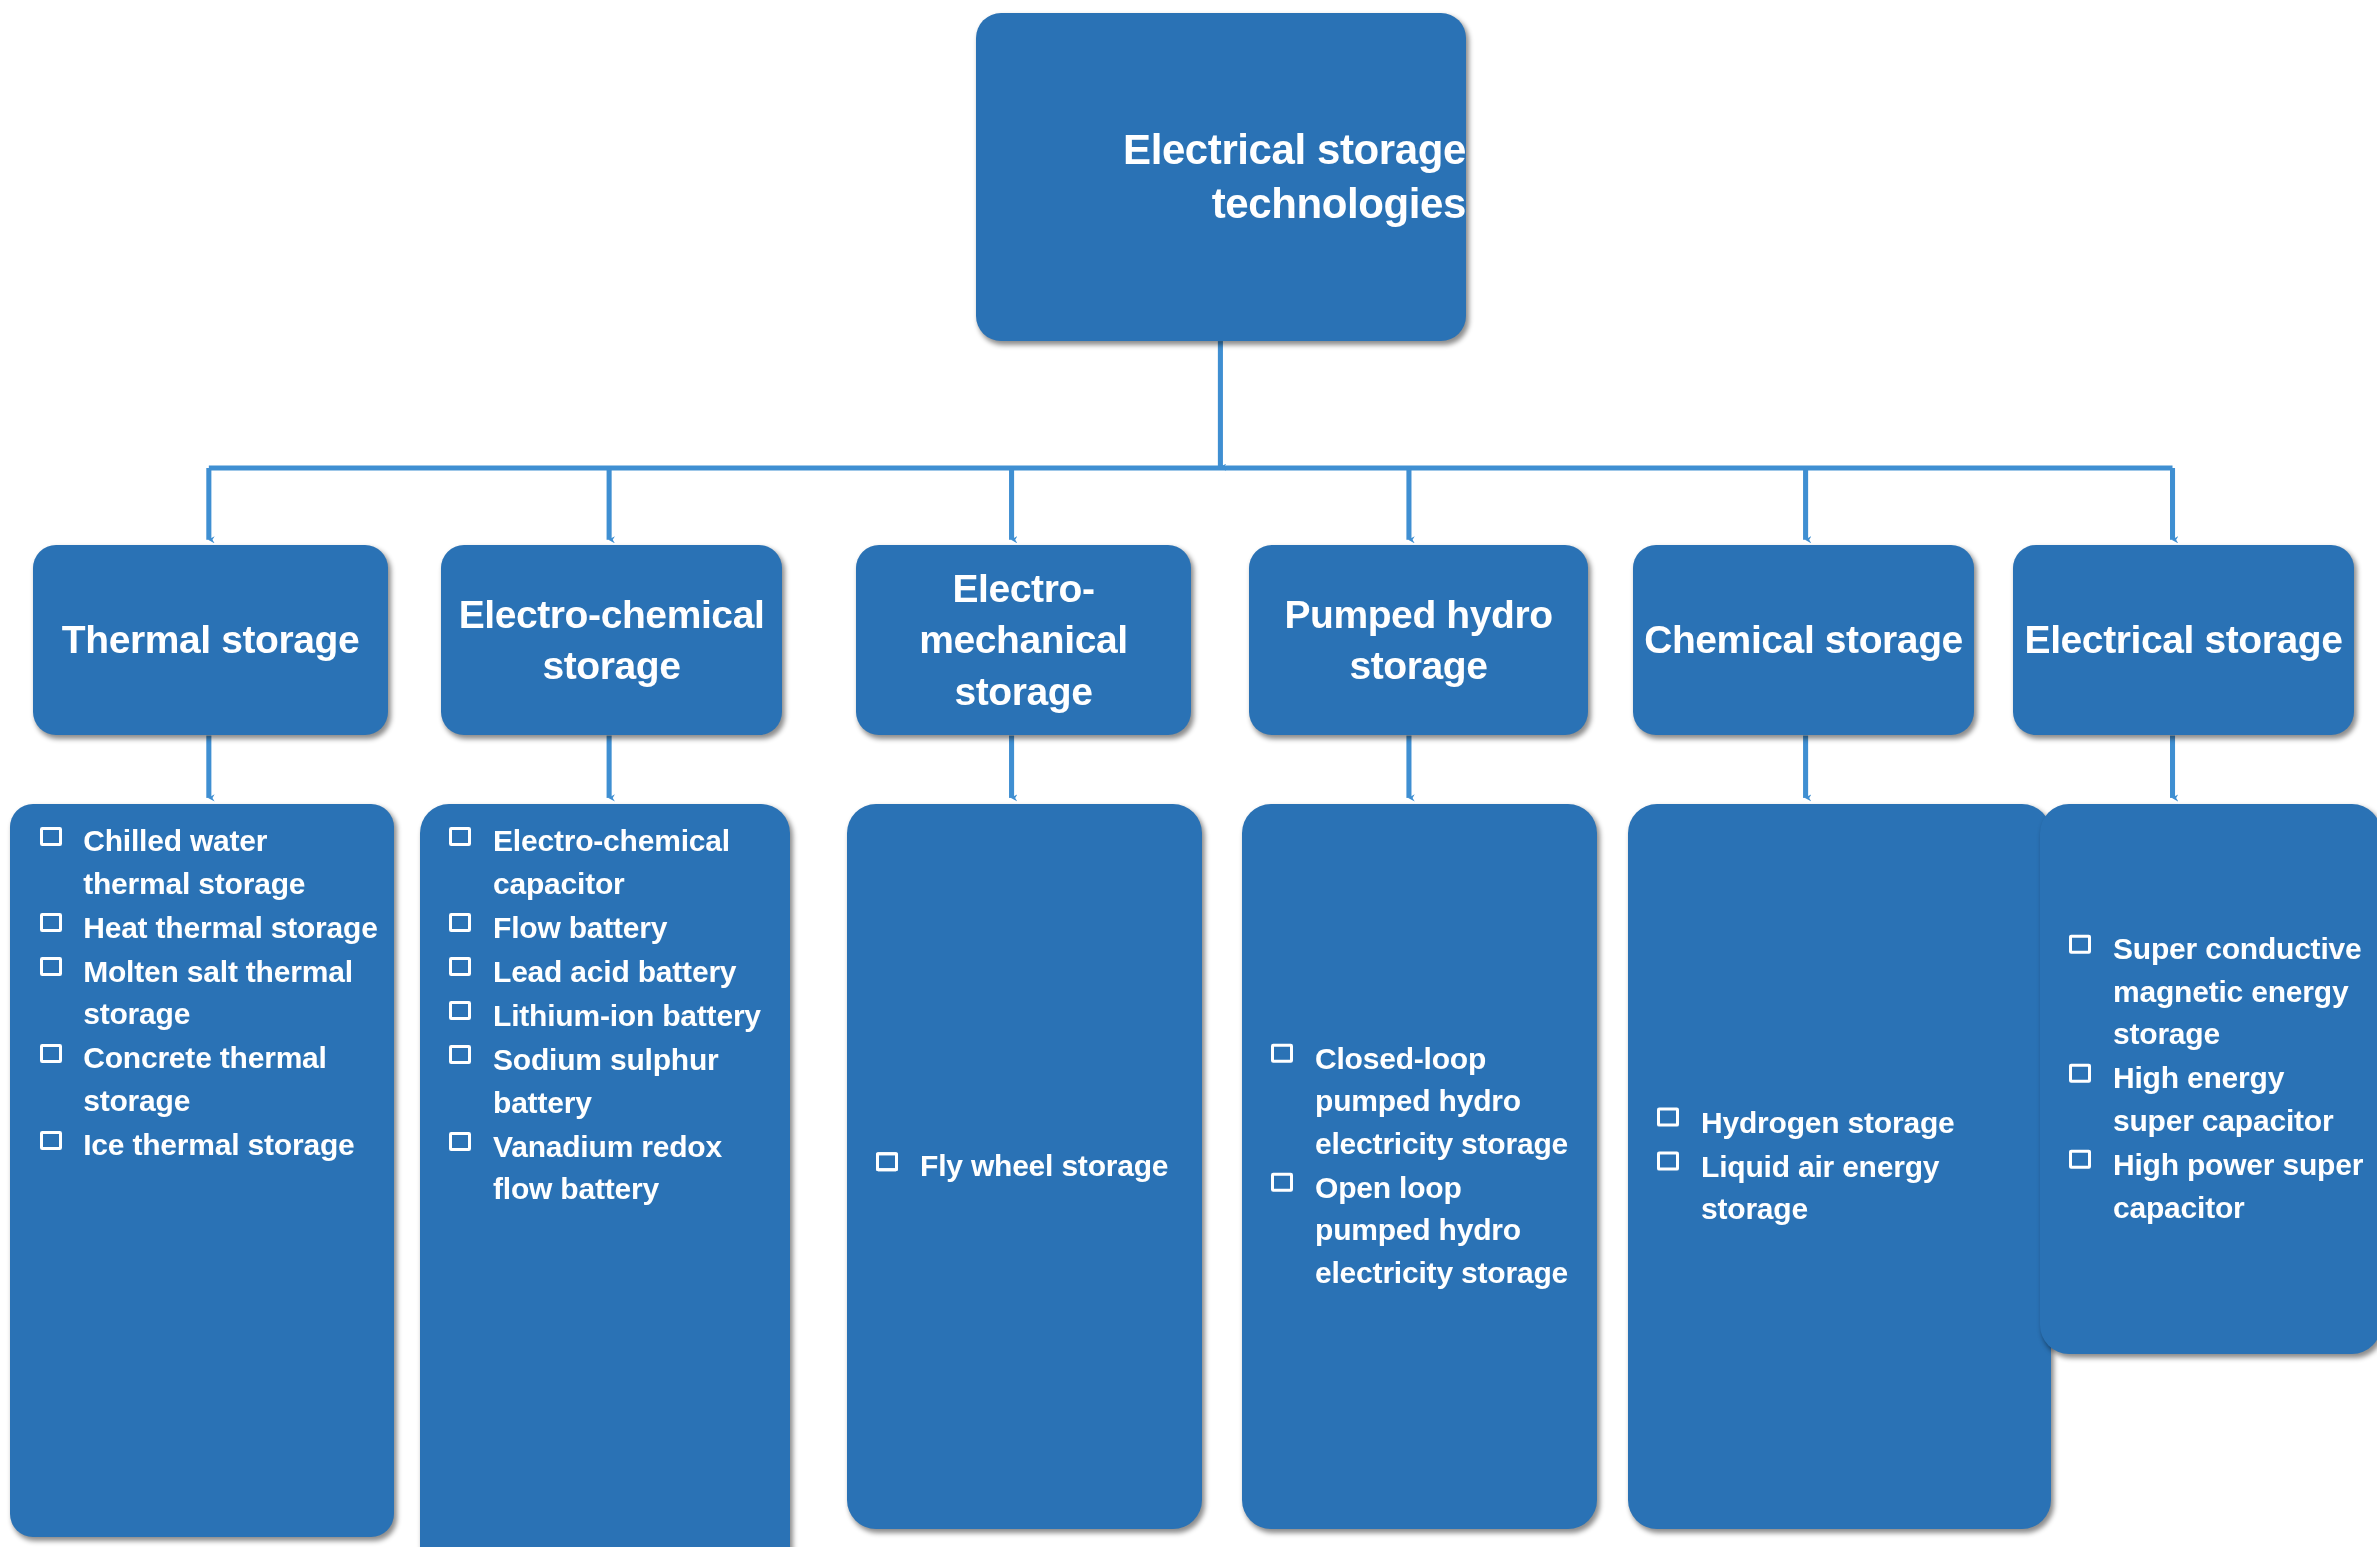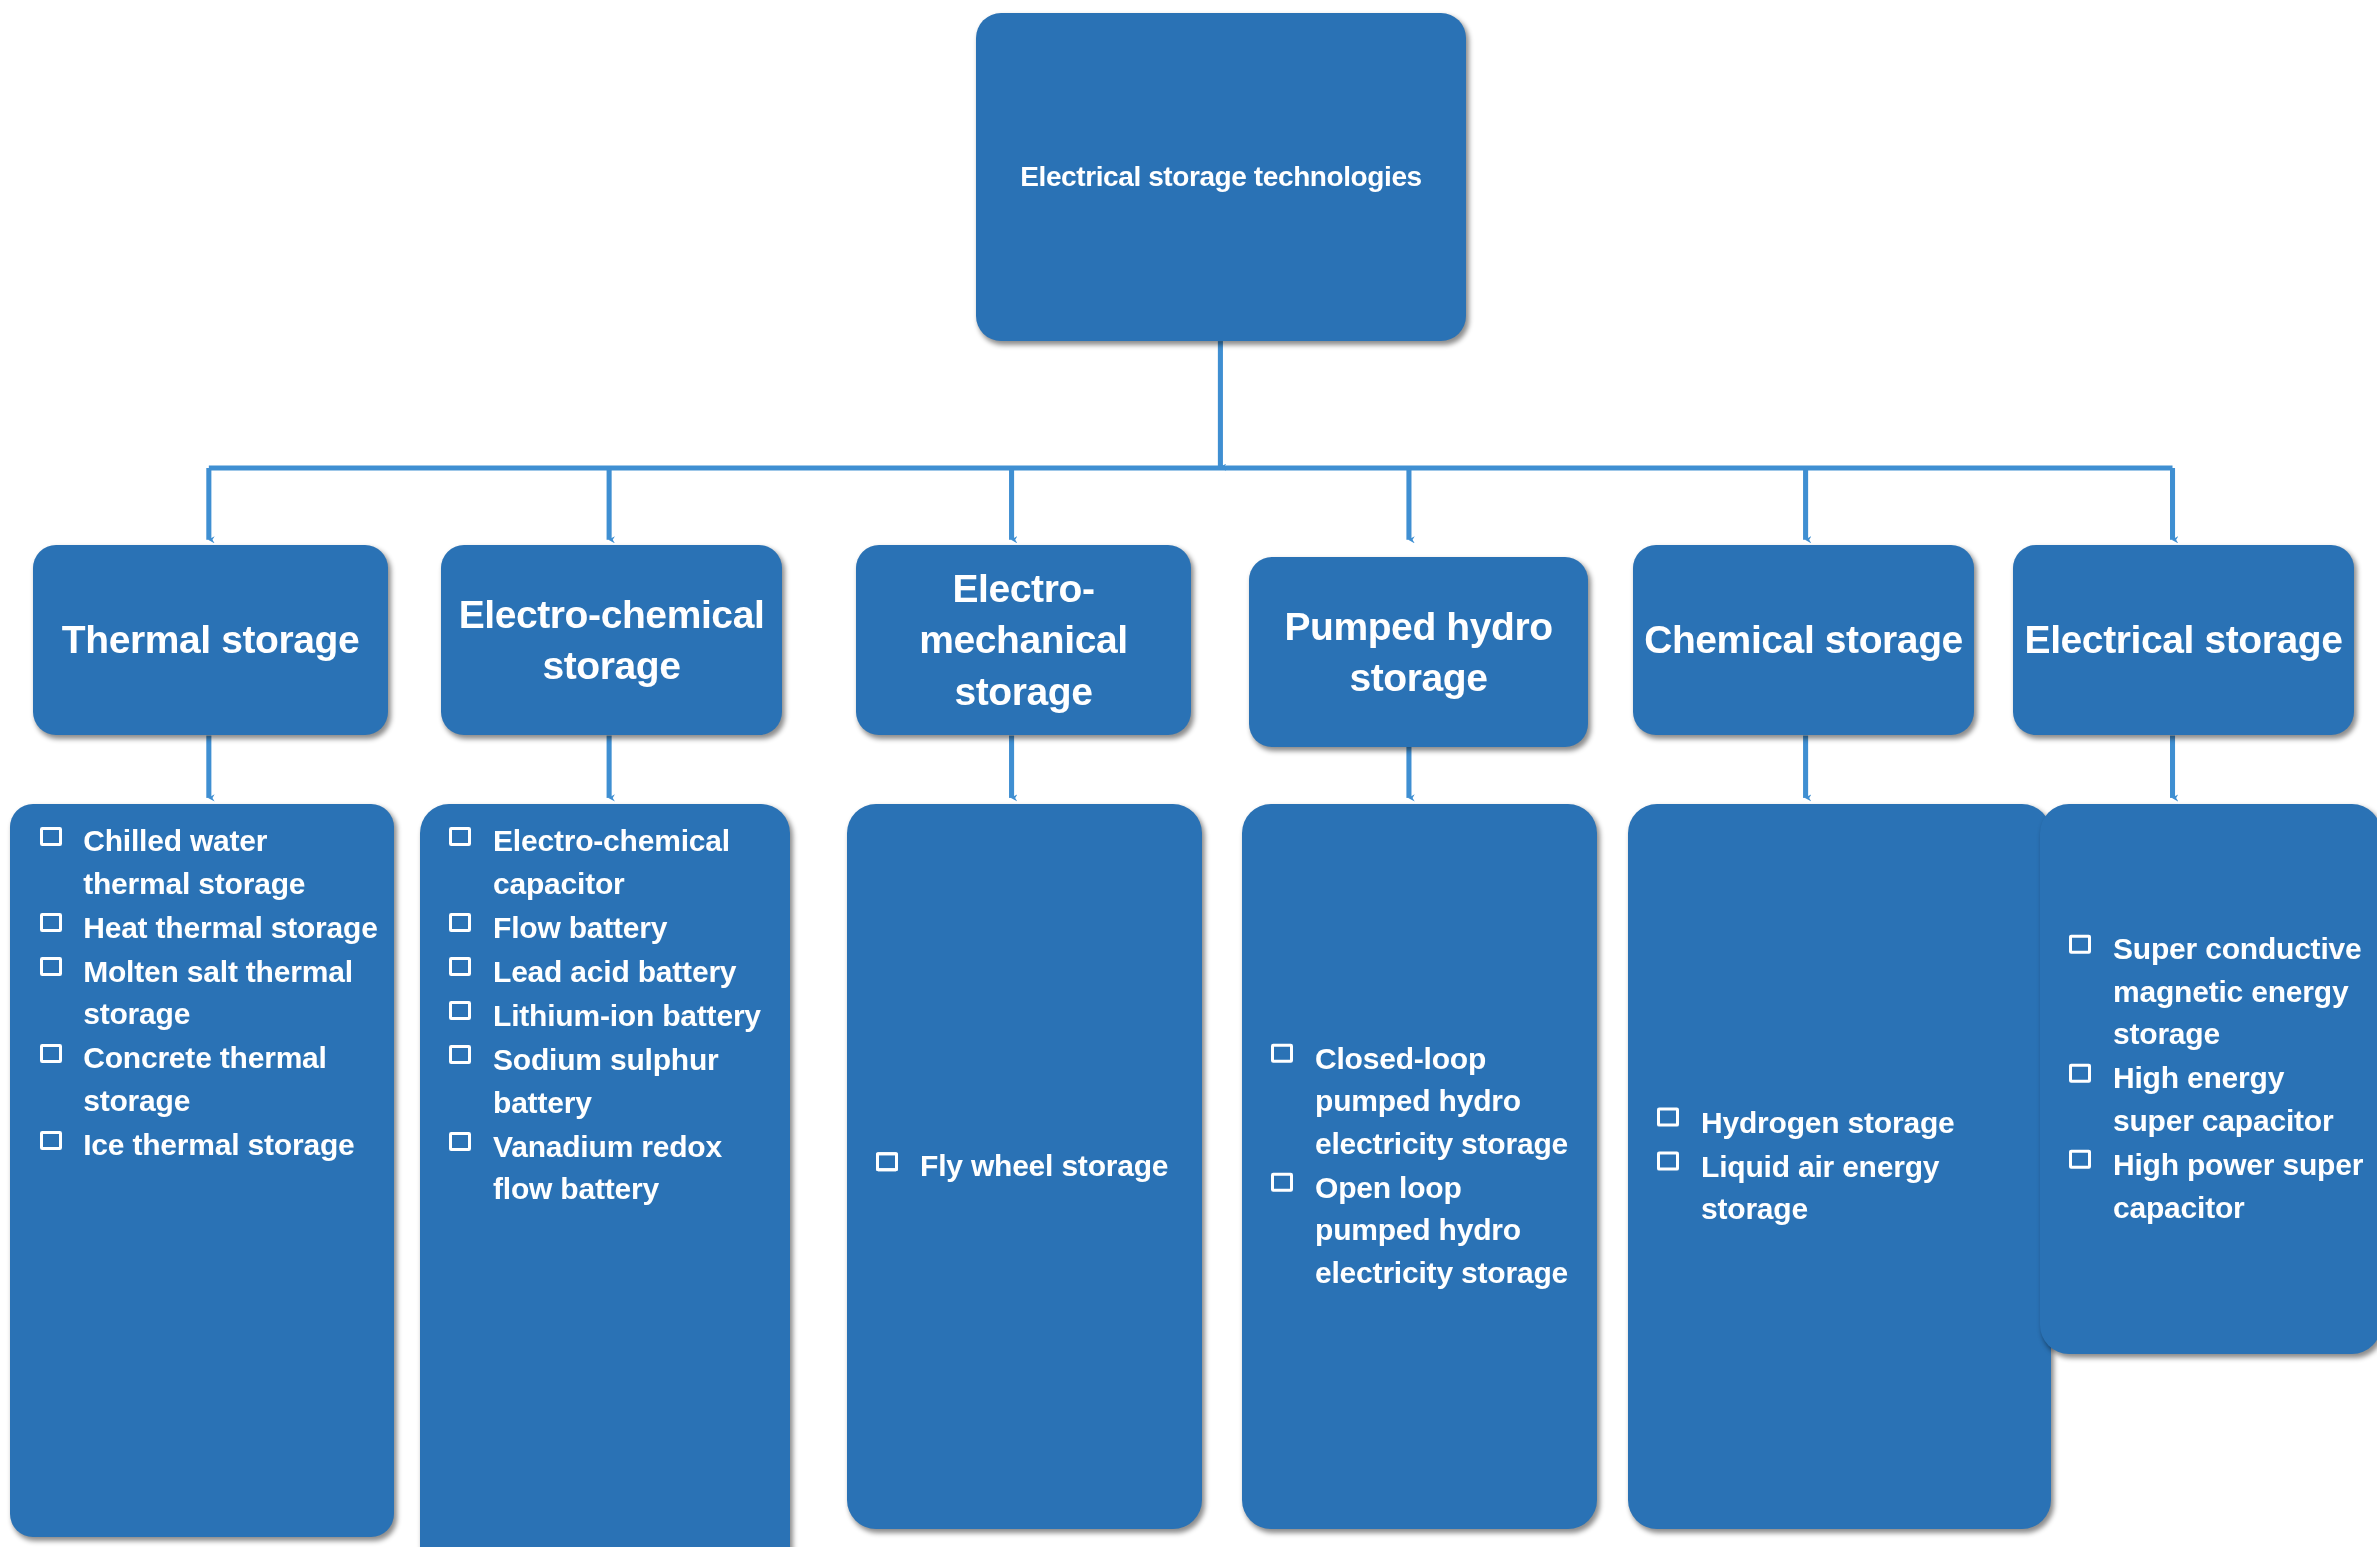--- a/index.html
+++ b/index.html
@@ -17,21 +17,21 @@
     color:#ffffff;
     font-weight:bold;
     box-sizing:border-box;
   }
 
   
   .root{
     left:976px;top:13px;width:490px;height:328px;
     display:flex;align-items:center;justify-content:center;
     text-align:right;
-    font-size:28px;line-height:1.28;
+    font-size:42px;line-height:1.28;
     letter-spacing:-0.4px;
   }
 
   
   .cat{
     height:190px;
     display:flex;align-items:center;justify-content:center;
     text-align:center;
     font-size:39px;line-height:1.32;
     letter-spacing:-0.4px;
@@ -114,21 +114,21 @@
 
   <div class="node cat" style="left:33px;width:355px;">
     <span>Thermal storage</span>
   </div>
   <div class="node cat" style="left:441px;width:341px;">
     <span>Electro-chemical storage</span>
   </div>
   <div class="node cat" style="left:856px;width:335px;">
     <span>Electro-mechanical storage</span>
   </div>
-  <div class="node cat" style="left:1249px;width:339px;margin-top:12px;">
+  <div class="node cat" style="left:1249px;width:339px;">
     <span>Pumped hydro storage</span>
   </div>
   <div class="node cat" style="left:1633px;width:341px;">
     <span>Chemical storage</span>
   </div>
   <div class="node cat" style="left:2013px;width:341px;">
     <span>Electrical storage</span>
   </div>
 
   <div class="node detail align-top" style="left:10.2px;width:384px;height:733px;border-radius:23px;">

